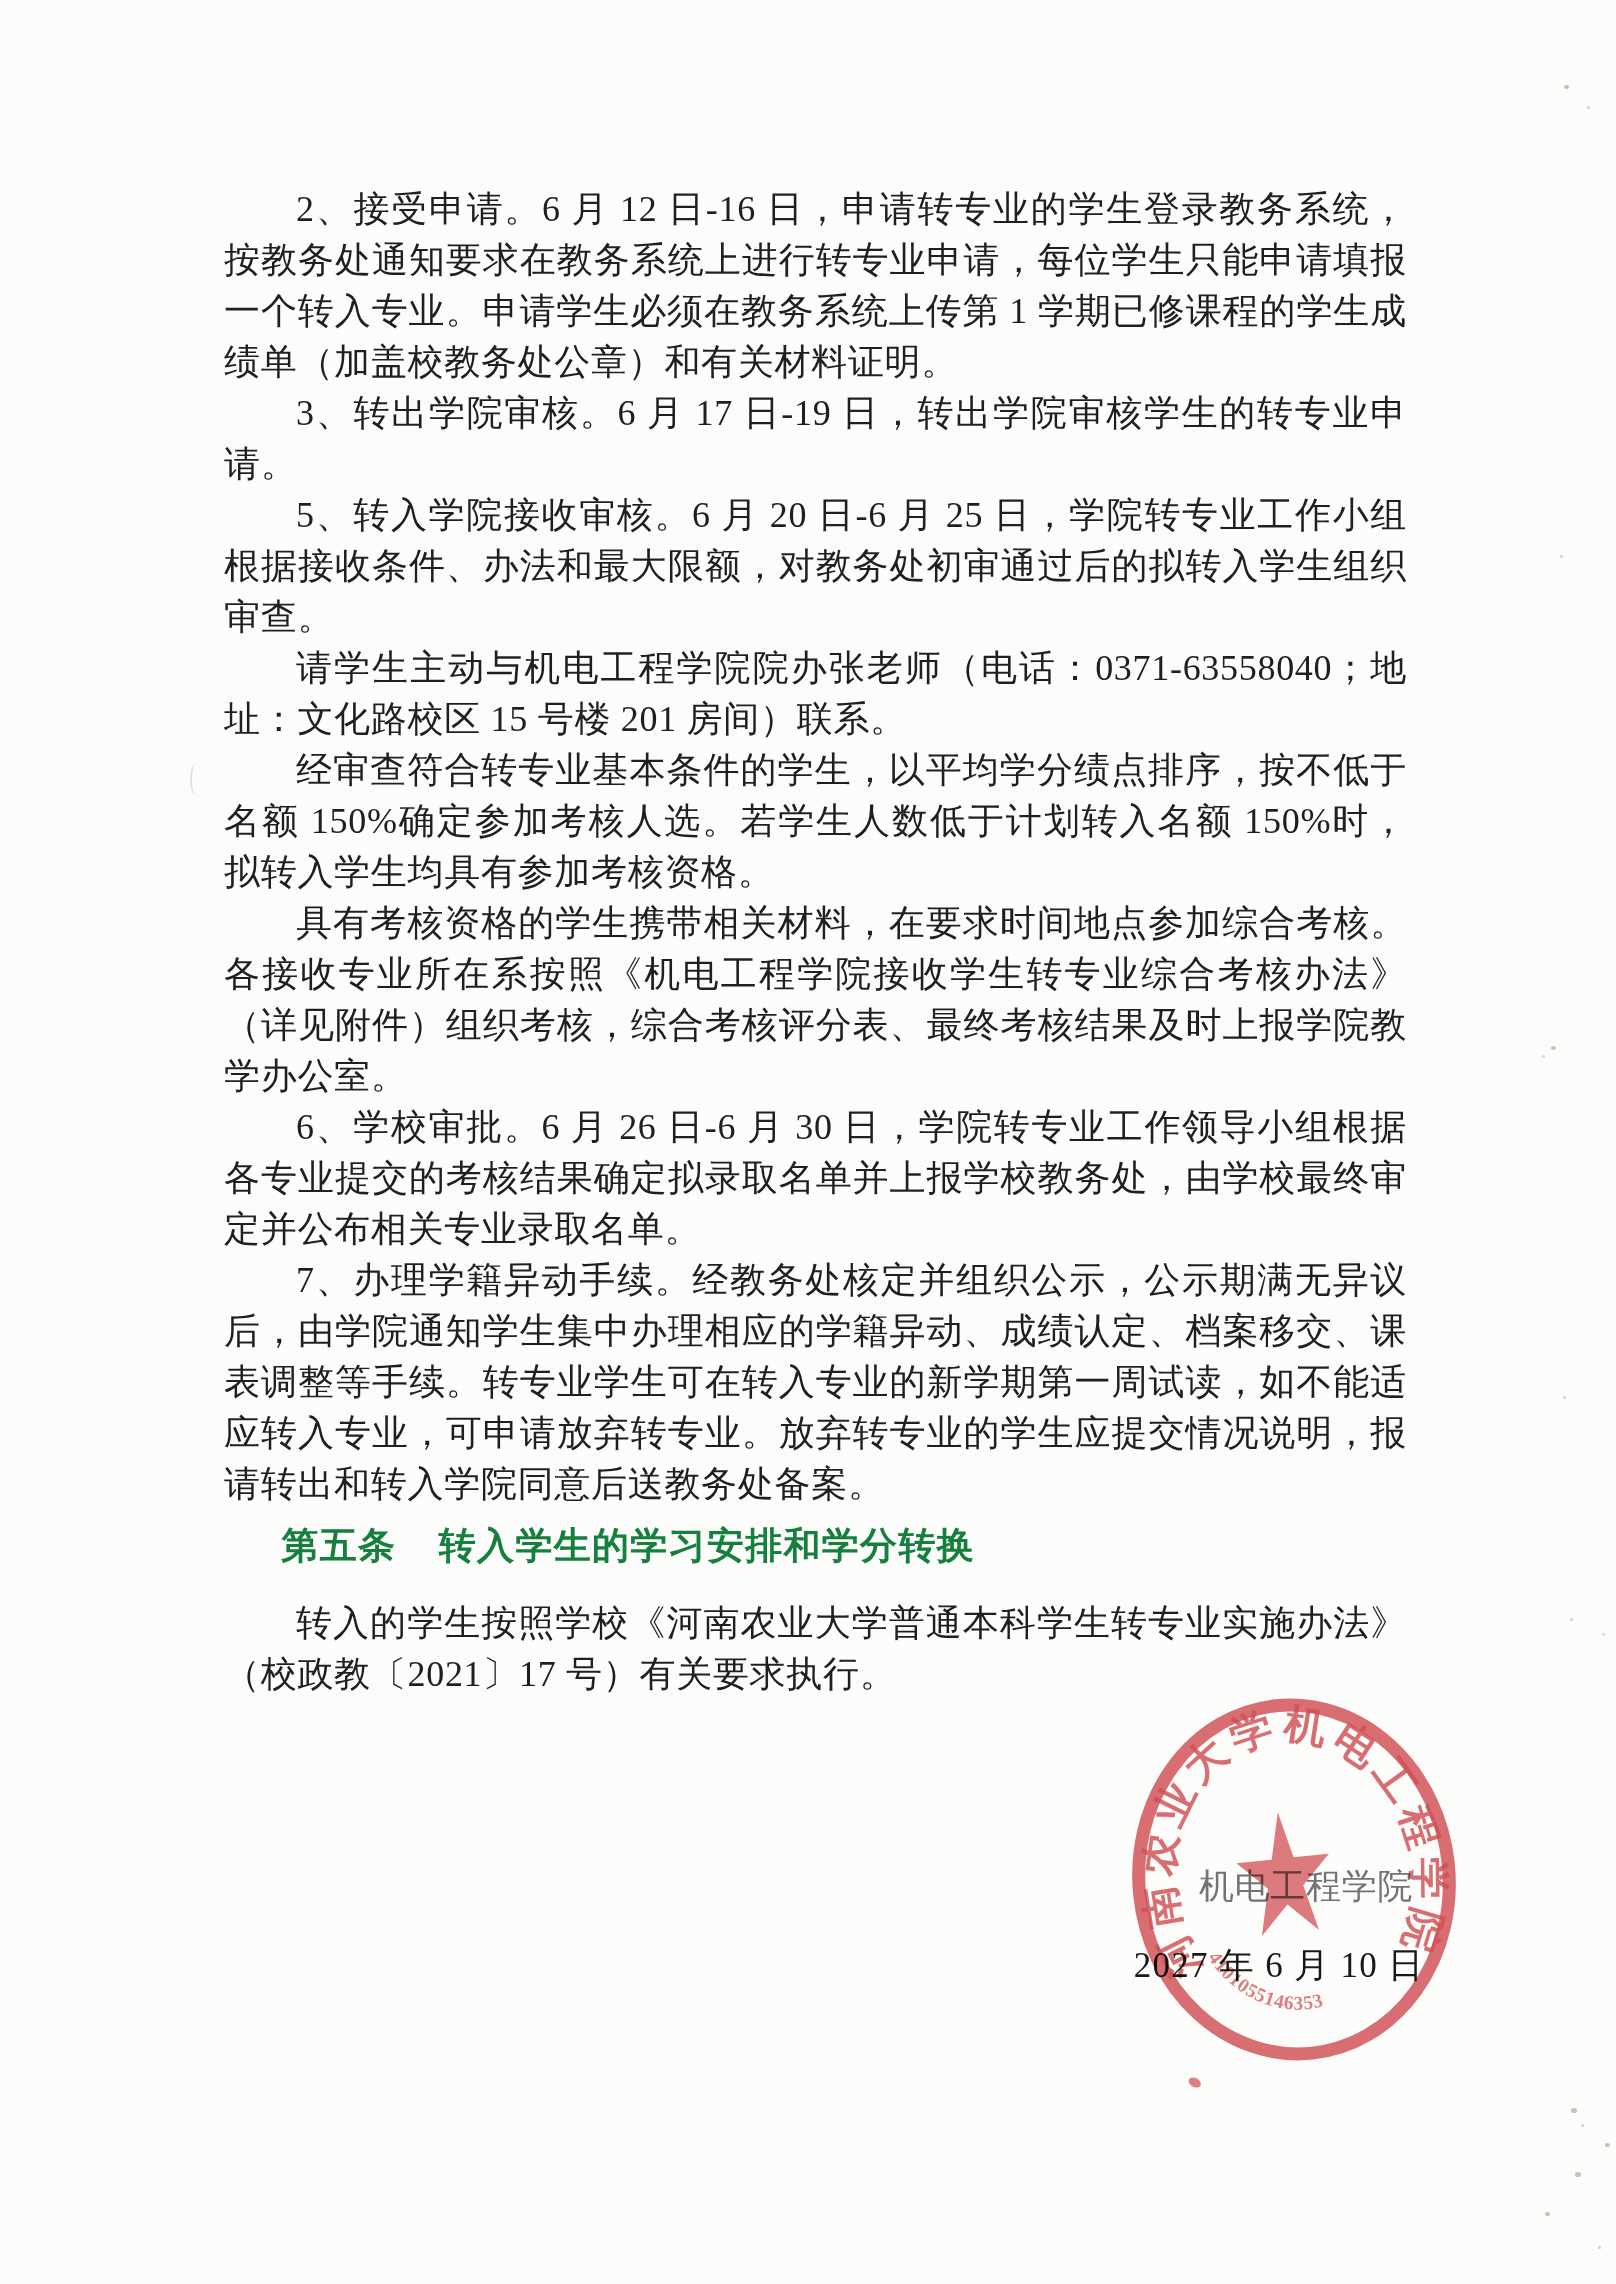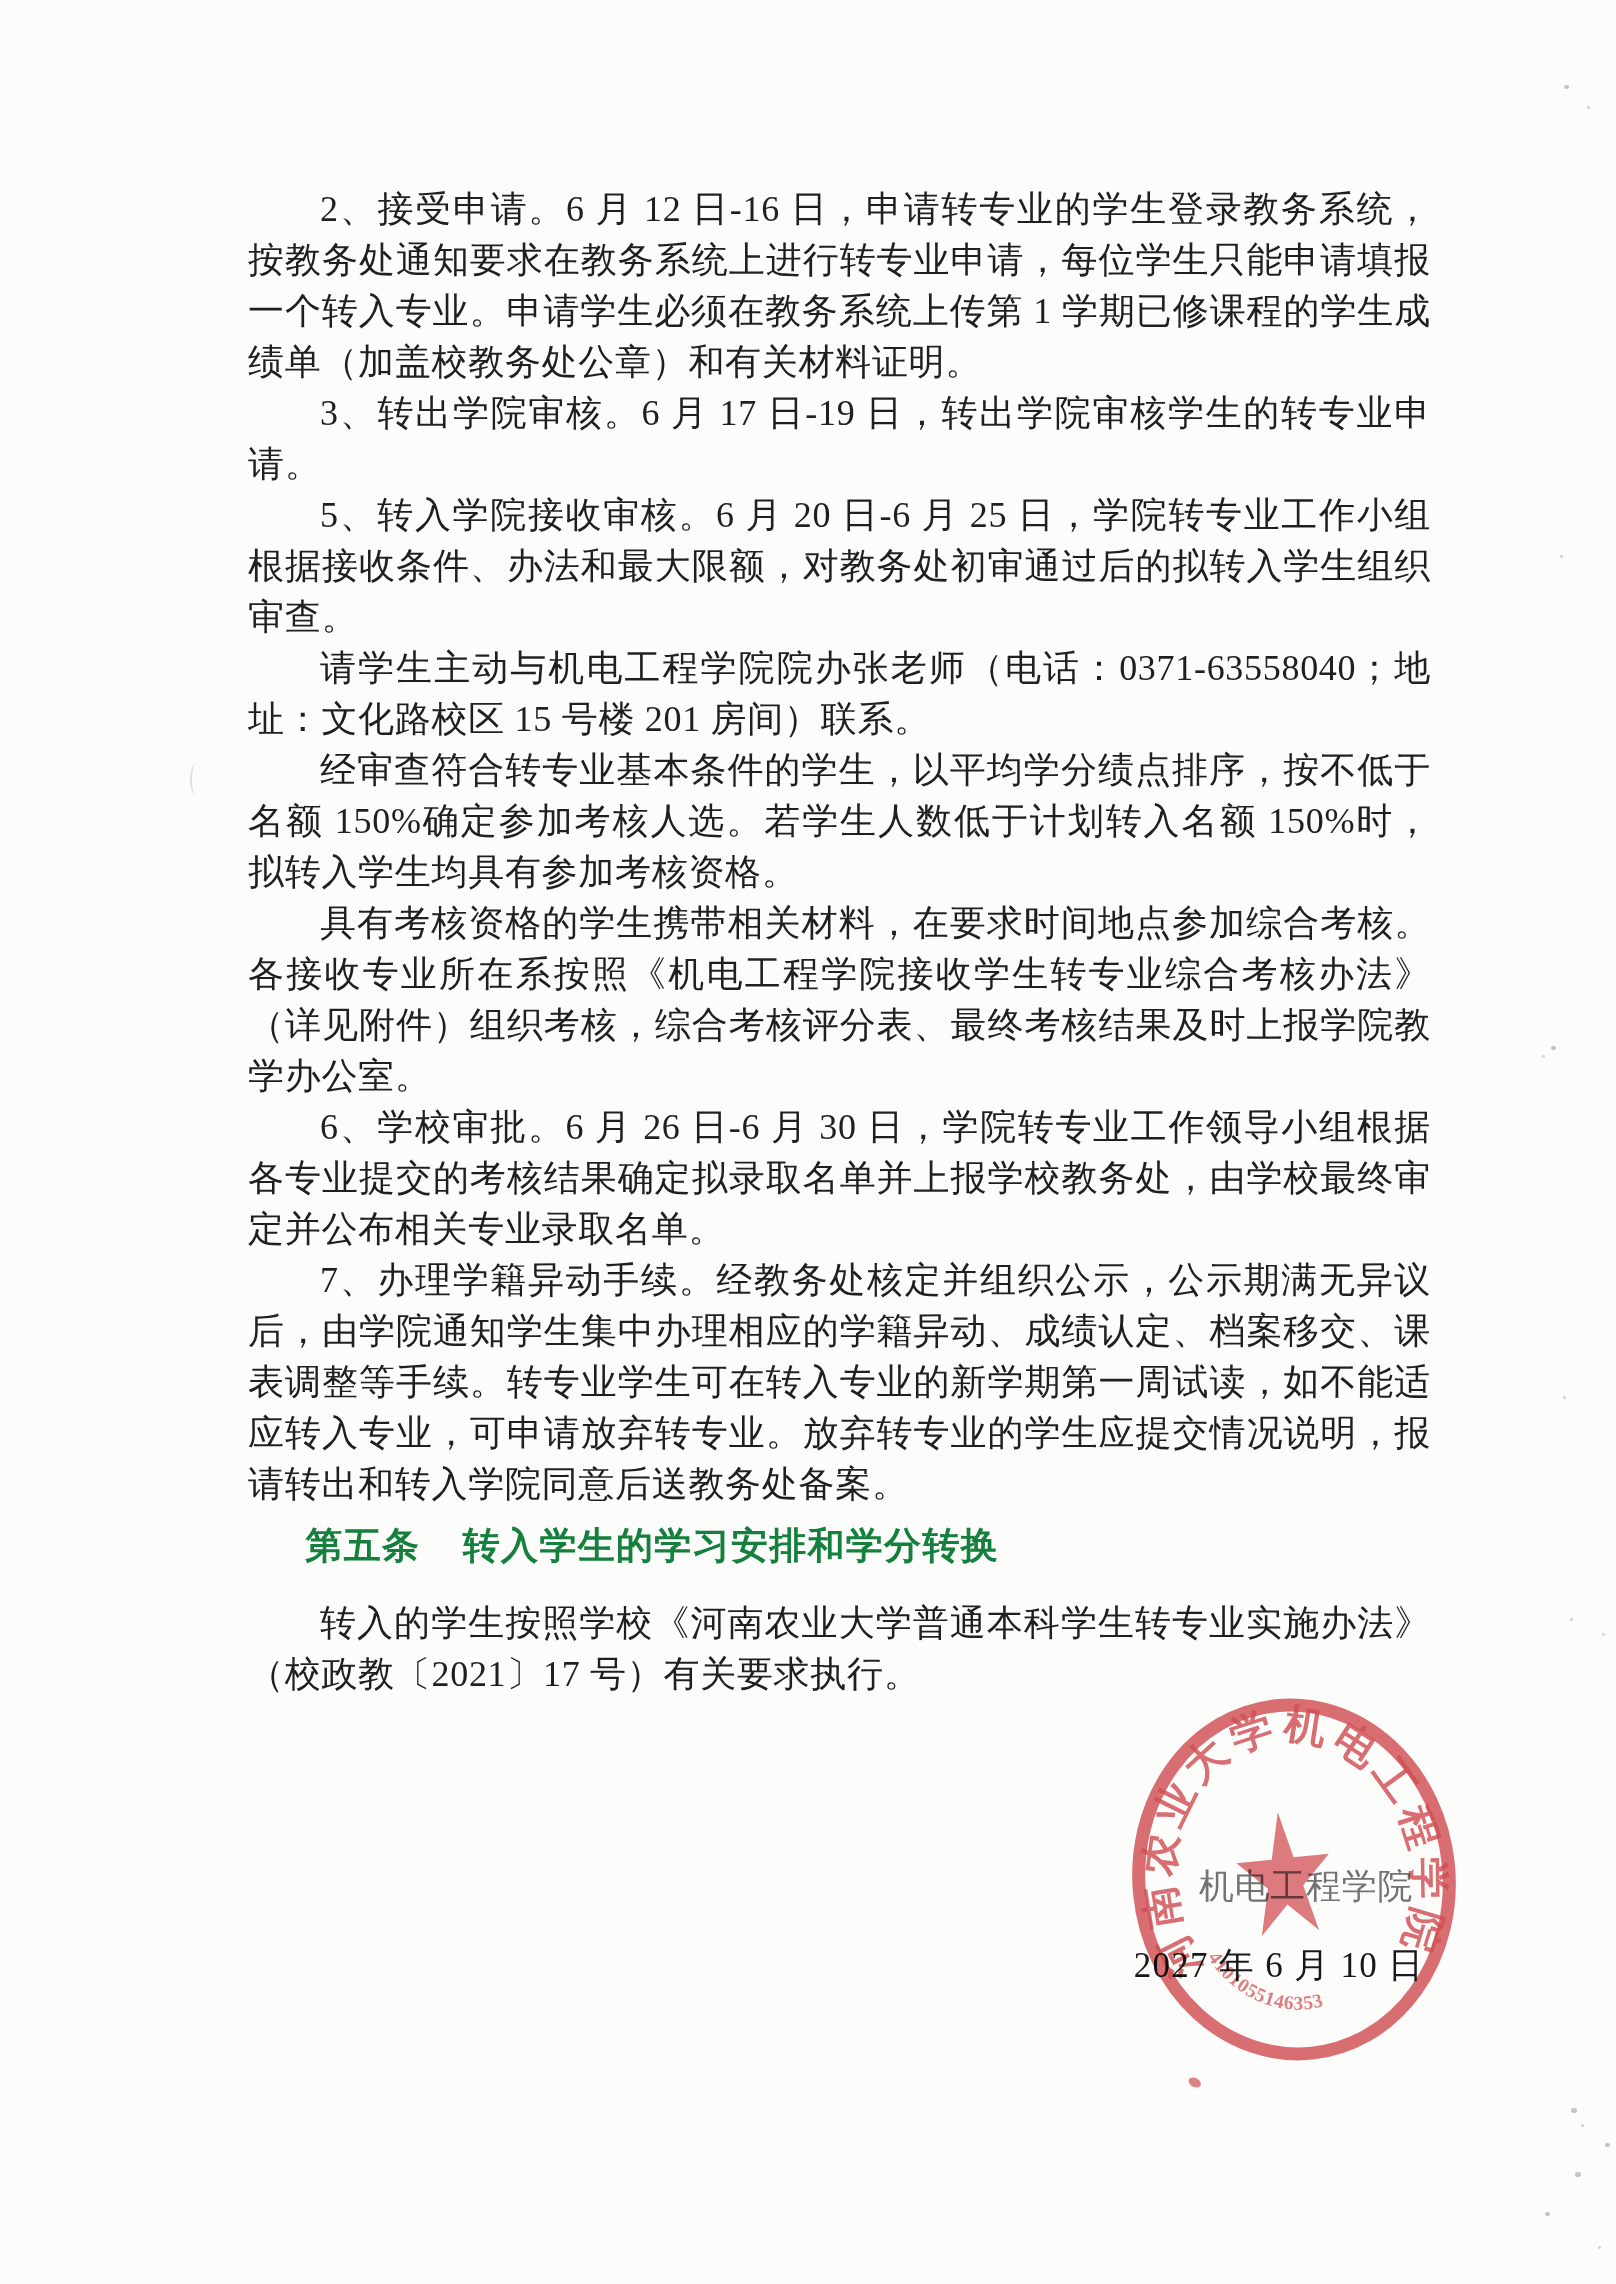--- a/index.html
+++ b/index.html
@@ -6,21 +6,21 @@
   body{
     width:1617px;height:2284px;
     background:#fcfcfa;
     position:relative;
     font-family:"Liberation Serif","DejaVu Serif",serif;
     color:#1f1f1f;
     overflow:hidden;
   }
   .doc{
     position:absolute;
-    left:248px;top:184px;width:1183px;
+    left:224px;top:184px;width:1183px;
     font-size:36px;line-height:51px;
     text-align:justify;
     letter-spacing:0.7px;
   }
   .para{margin:0;text-indent:2em;word-break:break-all;}
   .heading{
     margin:10px 0 27px 0;
     text-indent:1.55em;
     font-family:"Liberation Sans","DejaVu Sans",sans-serif;
     font-weight:bold;

